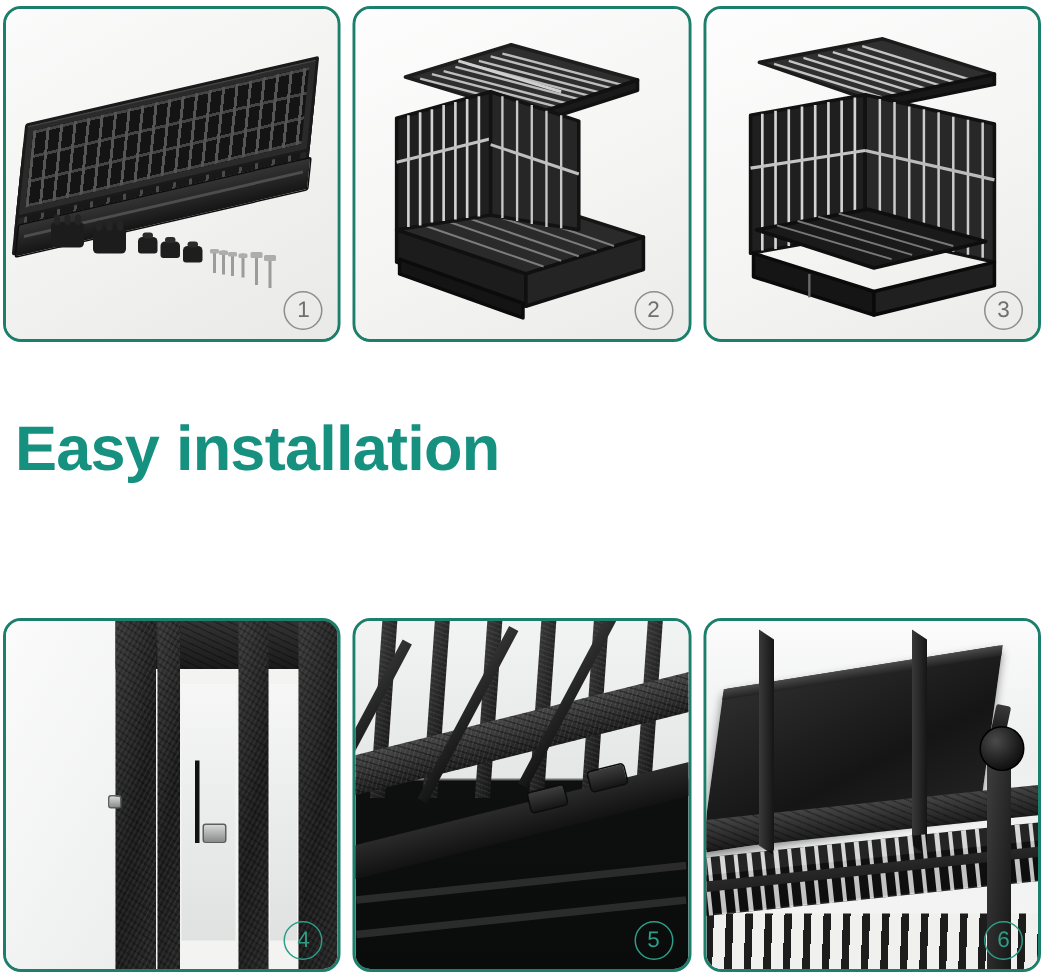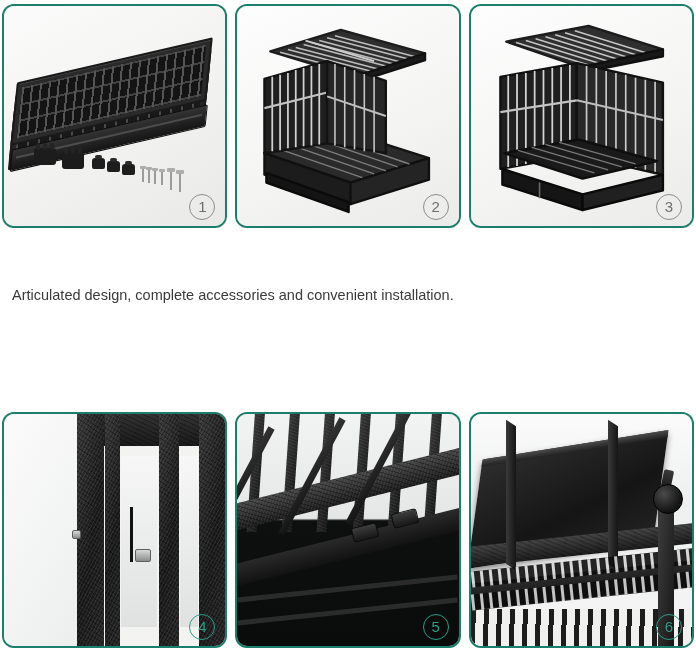--- a/index.html
+++ b/index.html
@@ -496,21 +496,21 @@
             <polygon points="114,192 196,172 196,188 114,208" fill="#202020" stroke="#0a0a0a"></polygon>
             <line x1="70" y1="180" x2="70" y2="196" stroke="#6a6a6a" stroke-width="1.6"></line>
           </g>
         </svg>
       </div>
       <span class="badge">3</span>
     </div>
   </div>
 
   <div class="headline">
-    <p>Articulated design, complete accessories and convenient installation.</p>
+    <h1>Easy installation</h1>
   </div>
 
   <div class="row row-bottom">
 
     <div class="panel">
       <div class="scene">
         <div class="p4-wall"></div>
         <div class="p4-rail"></div>
         <div class="p4-gap g1"></div>
         <div class="p4-gap g2"></div>

